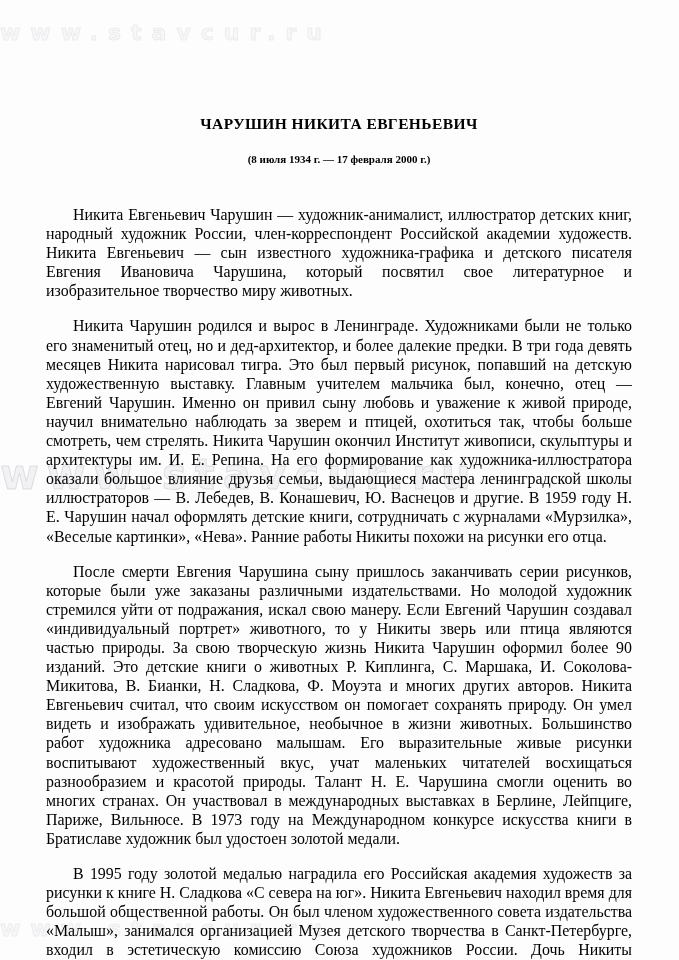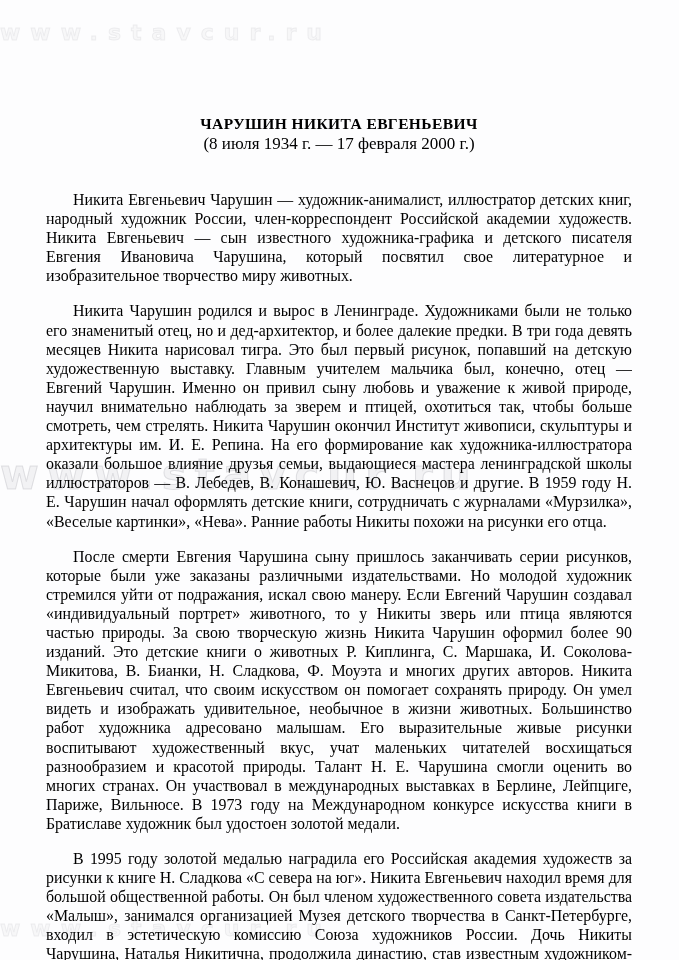--- a/index.html
+++ b/index.html
@@ -40,24 +40,24 @@
   }
   .doc-title {
     margin: 0;
     font-size: 15.5px;
     line-height: 20px;
     font-weight: bold;
     text-align: center;
     letter-spacing: 0.4px;
   }
   .doc-dates {
-    margin: 0 0 36px 0;
-    font-size: 17px;
+    margin: 15px 0 36px 0;
+    font-size: 11px;
     line-height: 20px;
-    font-weight: normal;
+    font-weight: bold;
     text-align: center;
   }
   .doc-body p {
     margin: 16px;
     font-size: 15.9px;
     line-height: 19.1px;
     text-align: justify;
     text-indent: 27px;
   }
 </style>

